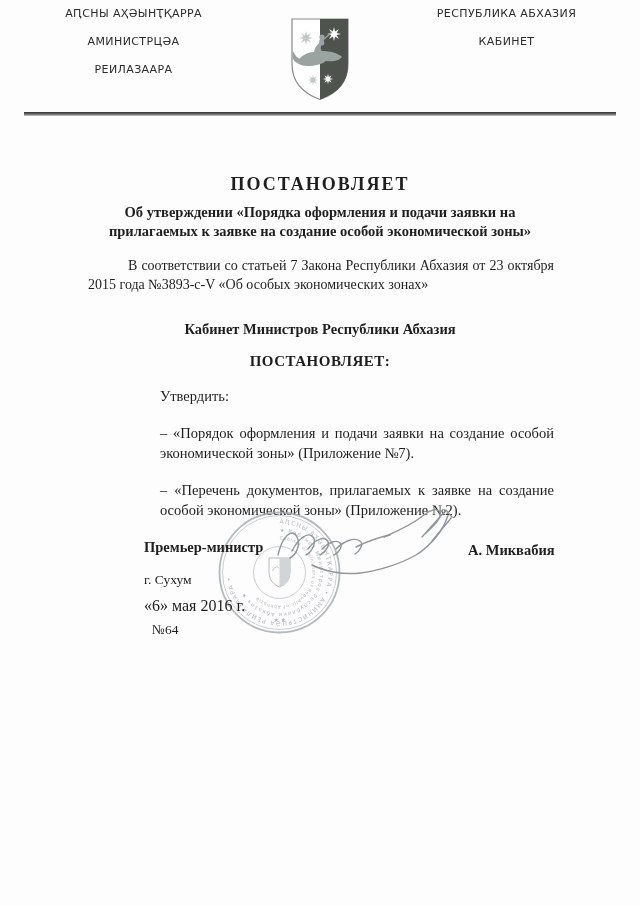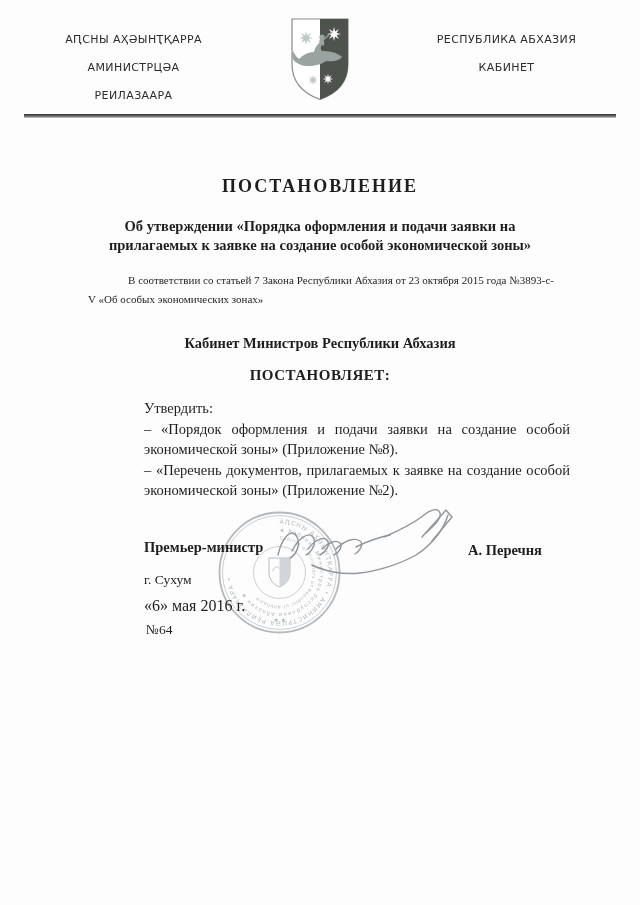--- a/index.html
+++ b/index.html
@@ -7,44 +7,44 @@
     position:relative;width:640px;height:905px;overflow:hidden;
     background:#fdfdfd;color:#1e1e1e;
     font-family:"Liberation Serif","DejaVu Serif",serif;
   }
   
   .letterhead{display:flex;justify-content:space-between;padding:0 26px;}
   .hcol{
     width:215px;text-align:center;
     font-family:"DejaVu Sans","Liberation Sans",sans-serif;
     font-size:11px;color:#2b2b2b;letter-spacing:.4px;
-    padding-top:26px;line-height:28px;white-space:nowrap;
+    line-height:28px;white-space:nowrap;
   }
   .emblem-wrap{padding-top:14px;flex:0 0 auto;}
   .rule{height:4px;margin:4px 24px 0 24px;
     background:linear-gradient(to bottom,#2e2e2e 0%,#5c5c5c 40%,#8d8d8d 75%,#d9d9d9 100%);}
   
   .doc-title{margin-top:58px;text-align:center;font-weight:bold;font-size:18px;letter-spacing:2px;}
-  .subject{margin-top:20px;text-align:center;font-weight:bold;font-size:14.5px;line-height:18.5px;}
+  .subject{margin-top:8px;text-align:center;font-weight:bold;font-size:14.5px;line-height:18.5px;}
   .preamble{margin:17px 86px 15px 88px;text-align:justify;text-indent:40px;
-    font-size:11px;line-height:18.5px;}
+    font-size:14px;line-height:18.5px;}
   .authority{margin-top:27px;text-align:center;font-weight:bold;font-size:14.5px;}
   .resolves{margin-top:15px;text-align:center;font-weight:bold;font-size:15px;letter-spacing:.5px;}
   .resolution{margin:14px 70px 0 144px;font-size:14.5px;line-height:20.5px;}
-  .resolution p{margin:0;text-align:justify;}
+  .resolution p{margin:16px;text-align:justify;}
   
   .sign-area{position:absolute;left:0;top:505px;width:640px;height:400px;}
   .stamp{position:absolute;left:217px;top:5px;opacity:.8;}
   .stamp text{font-family:"DejaVu Sans","Liberation Sans",sans-serif;}
   .sig{position:absolute;left:272px;top:-2px;}
   .post{position:absolute;left:144px;top:34px;font-weight:bold;font-size:14.5px;}
   .name{position:absolute;left:468px;top:37px;font-weight:bold;font-size:14.5px;}
   .city{position:absolute;left:144px;top:67px;font-size:13.5px;}
   .date{position:absolute;left:144px;top:92px;font-size:16px;}
-  .num {position:absolute;left:146px;top:117px;font-size:13.5px;}
+  .num {position:absolute;left:152px;top:117px;font-size:13.5px;}
 </style>
 </head>
 <body>
 
 <div class="page">
 
   <header class="letterhead">
     <div class="hcol">
       <div>АԤСНЫ АҲӘЫНҬҚАРРА</div>
       <div>АМИНИСТРЦӘА</div>
@@ -70,35 +70,35 @@
     </div>
 
     <div class="hcol">
       <div>РЕСПУБЛИКА АБХАЗИЯ</div>
       <div>КАБИНЕТ</div>
     </div>
   </header>
 
   <div class="rule"></div>
 
-  <div class="doc-title">ПОСТАНОВЛЕНИЕ</div>
+  <div class="doc-title">ПОСТАНОВЛЯЕТ</div>
 
   <div class="subject">
     <div>Об утверждении «Порядка оформления и подачи заявки на</div>
     <div>прилагаемых к заявке на создание особой экономической зоны»</div>
   </div>
 
   <p class="preamble">В соответствии со статьей 7 Закона Республики Абхазия от 23 октября 2015 года №3893-с-V «Об особых экономических зонах»</p>
 
   <div class="authority">Кабинет Министров Республики Абхазия</div>
   <div class="resolves">ПОСТАНОВЛЯЕТ:</div>
 
   <div class="resolution">
     <p>Утвердить:</p>
-    <p>– «Порядок оформления и подачи заявки на создание особой экономической зоны» (Приложение №8).</p>
+    <p>– «Порядок оформления и подачи заявки на создание особой экономической зоны» (Приложение №7).</p>
     <p>– «Перечень документов, прилагаемых к заявке на создание особой экономической зоны» (Приложение №2).</p>
   </div>
 
   <div class="sign-area">
 
     <div class="stamp">
       <svg width="125" height="125" viewBox="0 0 125 125" aria-hidden="true">
         <defs>
           <path id="rOuter" d="M62.5,13.5 a49,49 0 1 1 -0.05,0"></path>
           <path id="rMid" d="M62.5,22 a40.5,40.5 0 1 1 -0.05,0"></path>
@@ -133,19 +133,19 @@
           <path d="M64,46 C72,38 82,34 88,38 C92,41 88,48 83,51"></path>
           <path d="M84,44 C96,38 108,34 118,32"></path>
           <path d="M112,34 C126,28 142,20 152,12 C158,7 166,4 168,10 C170,16 160,24 154,30"></path>
           <path d="M150,34 L174,7 L180,14 L160,38"></path>
           <path d="M176,12 C172,26 160,42 144,52 C128,61 106,68 88,70 C70,72 52,68 40,62"></path>
         </g>
       </svg>
     </div>
 
     <div class="post">Премьер-министр</div>
-    <div class="name">А. Перечня</div>
+    <div class="name">А. Миквабия</div>
     <div class="city">г. Сухум</div>
     <div class="date">«6» мая 2016 г.</div>
     <div class="num">№64</div>
   </div>
 
 </div>
 
 </body></html>

